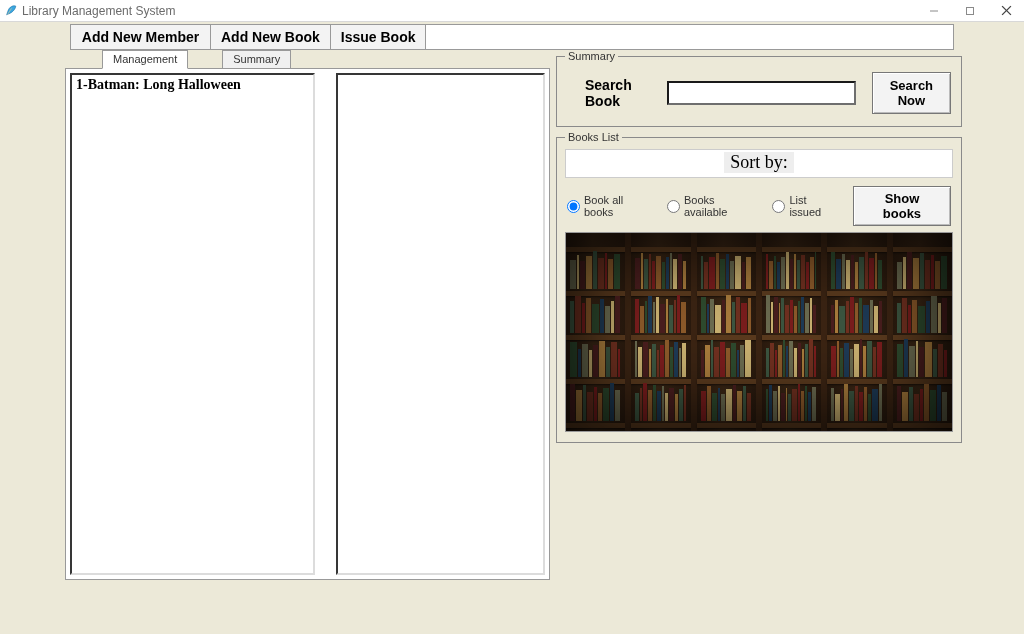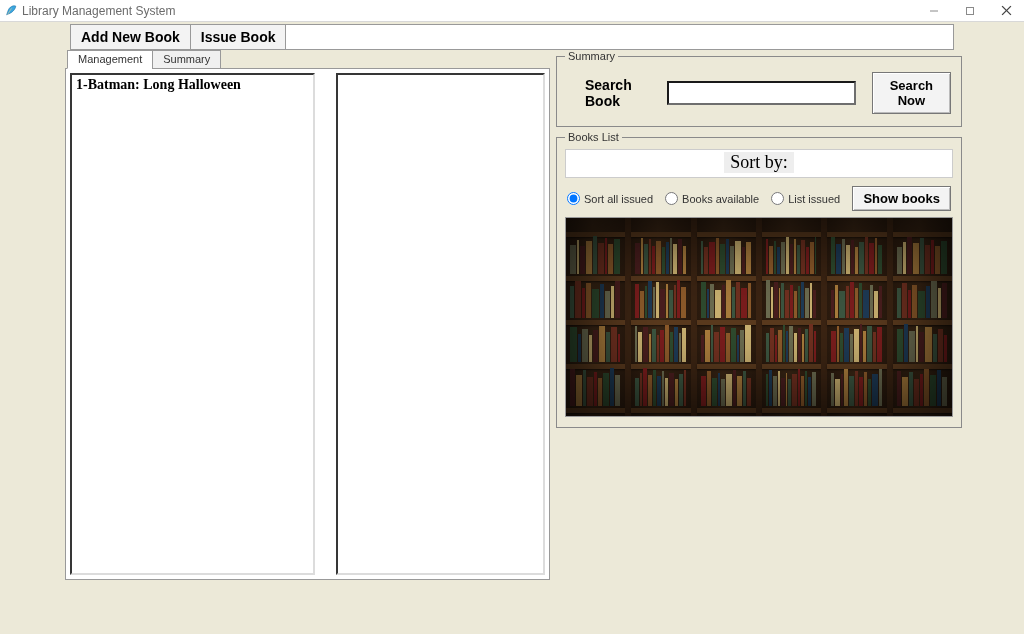--- a/index.html
+++ b/index.html
@@ -81,20 +81,21 @@
   }
   .tab {
     padding: 2px 10px 3px 10px;
     font-size: 11px;
     color: #333;
     border: 1px solid #999;
     background: #f0f0f0;
     position: relative;
     margin-right: -1px;
     cursor: pointer;
+    margin-left: 35px;
   }
   .tab.active {
     background: #fff;
     border-bottom: 1px solid #fff;
   }
   .tab-panel {
     position: absolute;
     top: 18px; left: 0; right: 0; bottom: 0;
     border: 1px solid #999;
     background: #fff;
@@ -300,20 +301,21 @@
     <div class="win-btn">
       <svg width="11" height="11" viewBox="0 0 10 10">
           <line x1="1" y1="1" x2="9" y2="9" stroke="#444" stroke-width="1.2"></line>
           <line x1="9" y1="1" x2="1" y2="9" stroke="#444" stroke-width="1.2"></line>
         </svg>
     </div>
   </div>
 </div>
 
 <div class="toolbar">
+  <div class="tool-btn" style="min-width:140px">Add New Member</div>
   <div class="tool-btn" style="min-width:118px">Add New Book</div>
   <div class="tool-btn" style="min-width:94px">Issue Book</div>
   <div class="tool-filler"></div>
 </div>
 
 <div class="main-area">
 
   <div class="tabs-wrap">
     <div class="tab-labels">
       <div class="tab active">Management</div>
@@ -340,21 +342,21 @@
     </fieldset>
 
     <fieldset class="group" style="padding-bottom:10px;">
       <legend>Books List</legend>
       <div class="bookslist-top">
         <span class="sortby-label">Sort by:</span>
       </div>
       <div class="radio-row">
         <label>
           <input type="radio" name="sort" checked="" style="">
-          <span>Sort all issued</span>
+          <span>Book all books</span>
         </label>
         <label>
           <input type="radio" name="sort" style="">
           <span>Books available</span>
         </label>
         <label>
           <input type="radio" name="sort" style="">
           <span>List issued</span>
         </label>
         <button class="btn3d showbooks">Show books</button>

